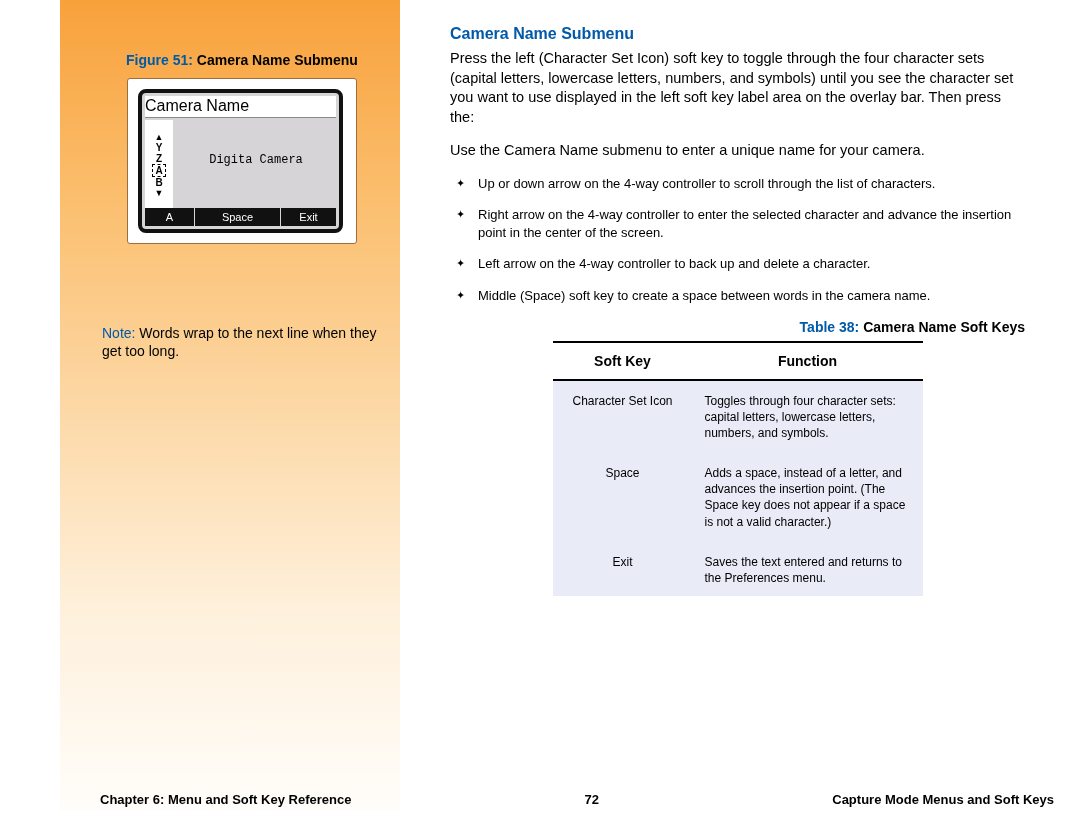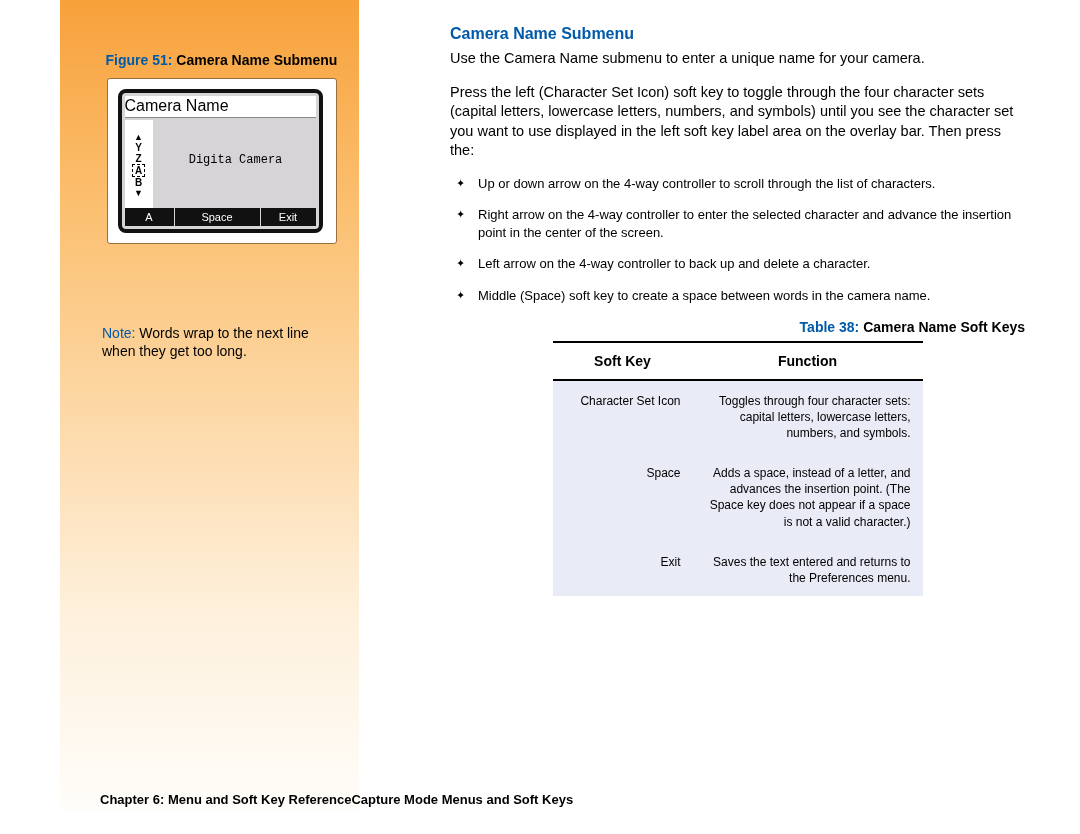--- a/index.html
+++ b/index.html
@@ -15,21 +15,21 @@
     position: absolute;
     left: 60px;
     top: 0;
     width: 1000px;
     height: 834px;
   }
   .sidebar {
     position: absolute;
     left: 0;
     top: 0;
-    width: 299px;
+    width: 340px;
     height: 810px;
     background: linear-gradient(to bottom, #f8a13b 0%, #fbbf6f 25%, #fef0db 75%, #fffdfa 100%);
     padding: 52px 18px 10px 42px;
   }
   .fig-caption {
     font-size: 14px;
     text-align: center;
     margin-bottom: 10px;
     color: #000;
   }
@@ -166,24 +166,24 @@
     font-size: 14px;
     padding: 10px 4px;
     text-align: center;
   }
   .tbl thead tr th:first-child { width: 140px; }
   .tbl tbody td {
     background: #e9ebf7;
     font-size: 12px;
     padding: 10px 12px;
     vertical-align: top;
-    text-align: right;
+    text-align: left;
     line-height: 1.35;
   }
-  .tbl tbody tr td:first-child { text-align: right; }
+  .tbl tbody tr td:first-child { text-align: center; }
   .tbl tbody tr:not(:last-child) td { padding-bottom: 14px; }
   .tbl tbody tr:first-child td { padding-top: 12px; }
   .footer {
     position: absolute;
     left: 0;
     top: 792px;
     width: 1000px;
     font-size: 13px;
     font-weight: bold;
     display: flex;
@@ -221,22 +221,22 @@
         </div>
       </div>
     </div>
     <div class="note">
       <span class="blue">Note:</span><span> Words wrap to the next line when they get too long.</span>
     </div>
   </div>
 
   <div class="main">
     <div class="h2">Camera Name Submenu</div>
+    <div class="para">Press the left (Character Set Icon) soft key to toggle through the four character sets (capital letters, lowercase letters, numbers, and symbols) until you see the character set you want to use displayed in the left soft key label area on the overlay bar. Then press the:</div>
     <div class="para">Use the Camera Name submenu to enter a unique name for your camera.</div>
-    <div class="para">Press the left (Character Set Icon) soft key to toggle through the four character sets (capital letters, lowercase letters, numbers, and symbols) until you see the character set you want to use displayed in the left soft key label area on the overlay bar. Then press the:</div>
     <ul class="diamond">
       <li>Up or down arrow on the 4-way controller to scroll through the list of characters.</li>
       <li>Right arrow on the 4-way controller to enter the selected character and advance the insertion point in the center of the screen.</li>
       <li>Left arrow on the 4-way controller to back up and delete a character.</li>
       <li>Middle (Space) soft key to create a space between words in the camera name.</li>
     </ul>
     <div class="table-caption">
       <span class="blue">Table 38:</span><span class="bold"> Camera Name Soft Keys</span>
     </div>
     <table class="tbl">
@@ -258,15 +258,16 @@
         <tr>
           <td>Exit</td>
           <td>Saves the text entered and returns to the Preferences menu.</td>
         </tr>
       </tbody>
     </table>
   </div>
 
   <div class="footer">
     <div>Chapter 6: Menu and Soft Key Reference</div>
+    <div class="fc">72</div>
     <div class="fr">Capture Mode Menus and Soft Keys</div>
   </div>
 </div>
 
 </body></html>

